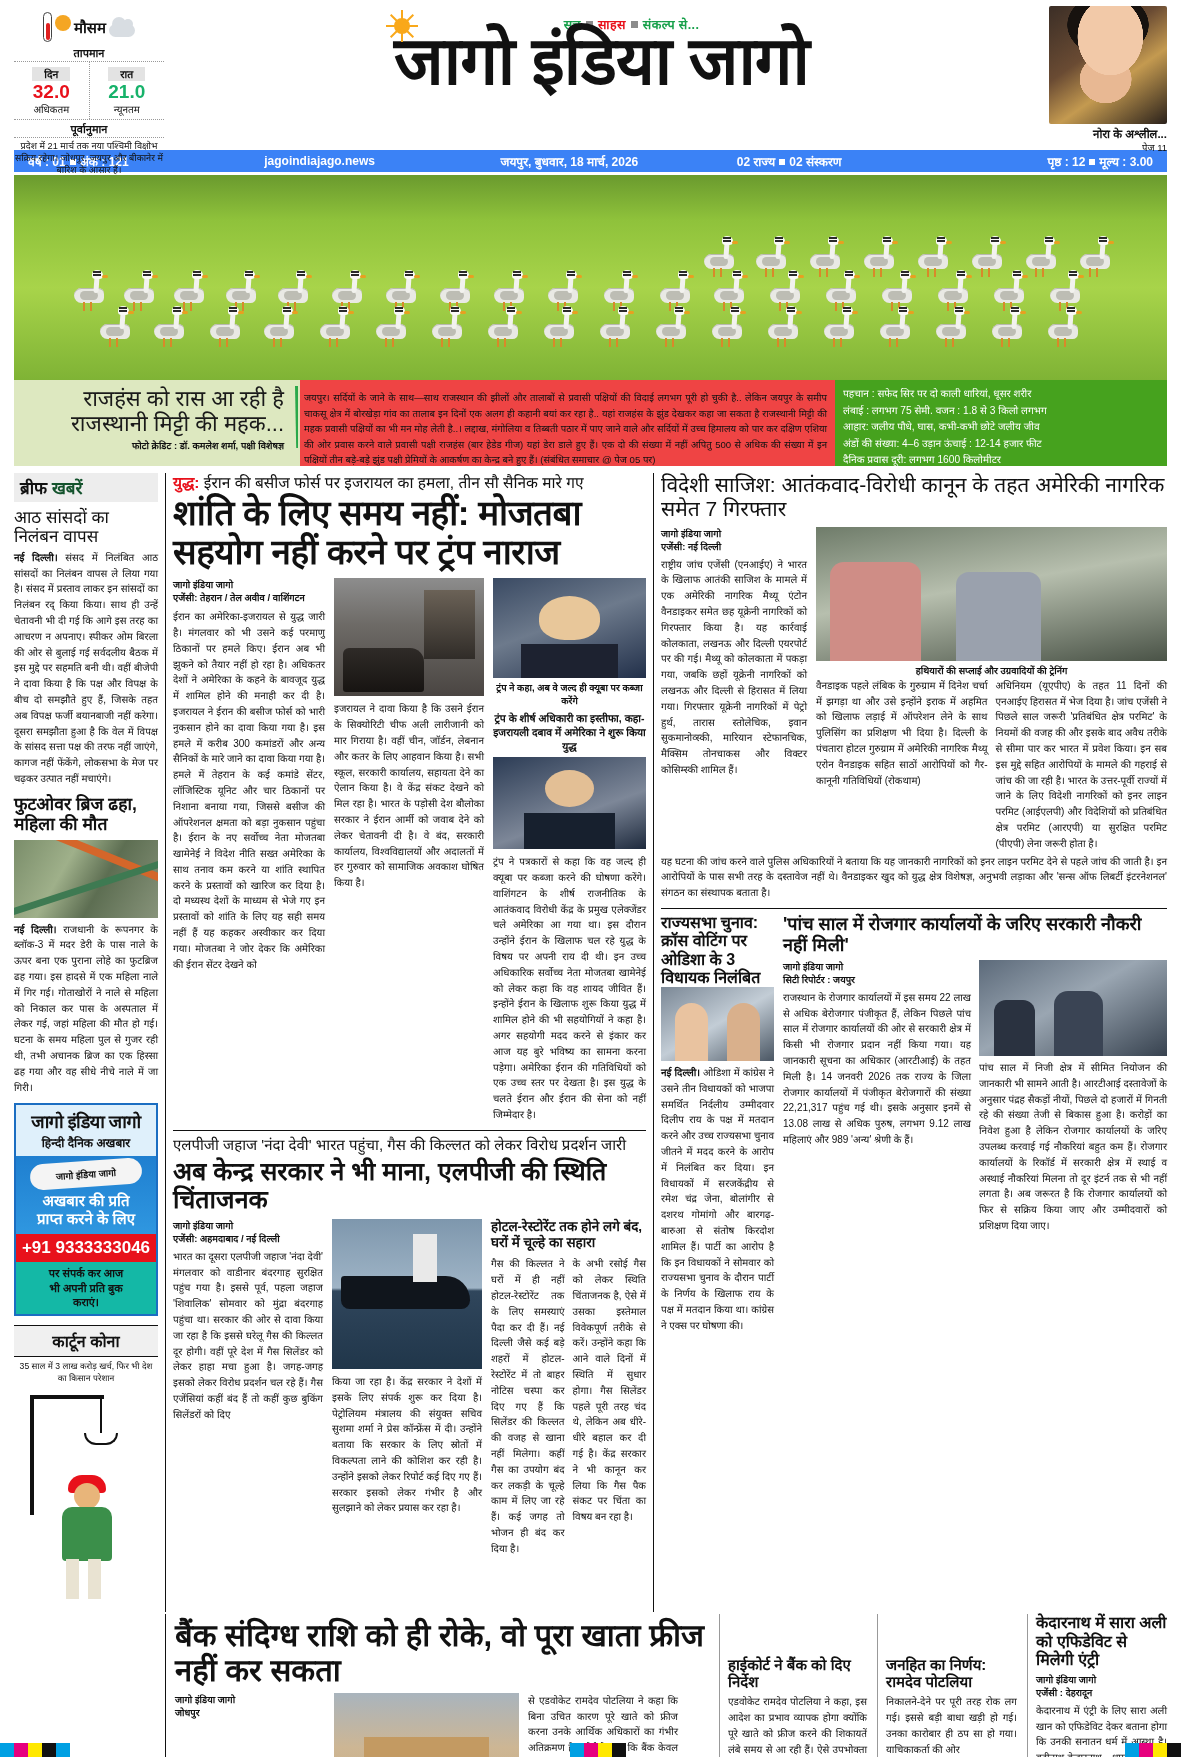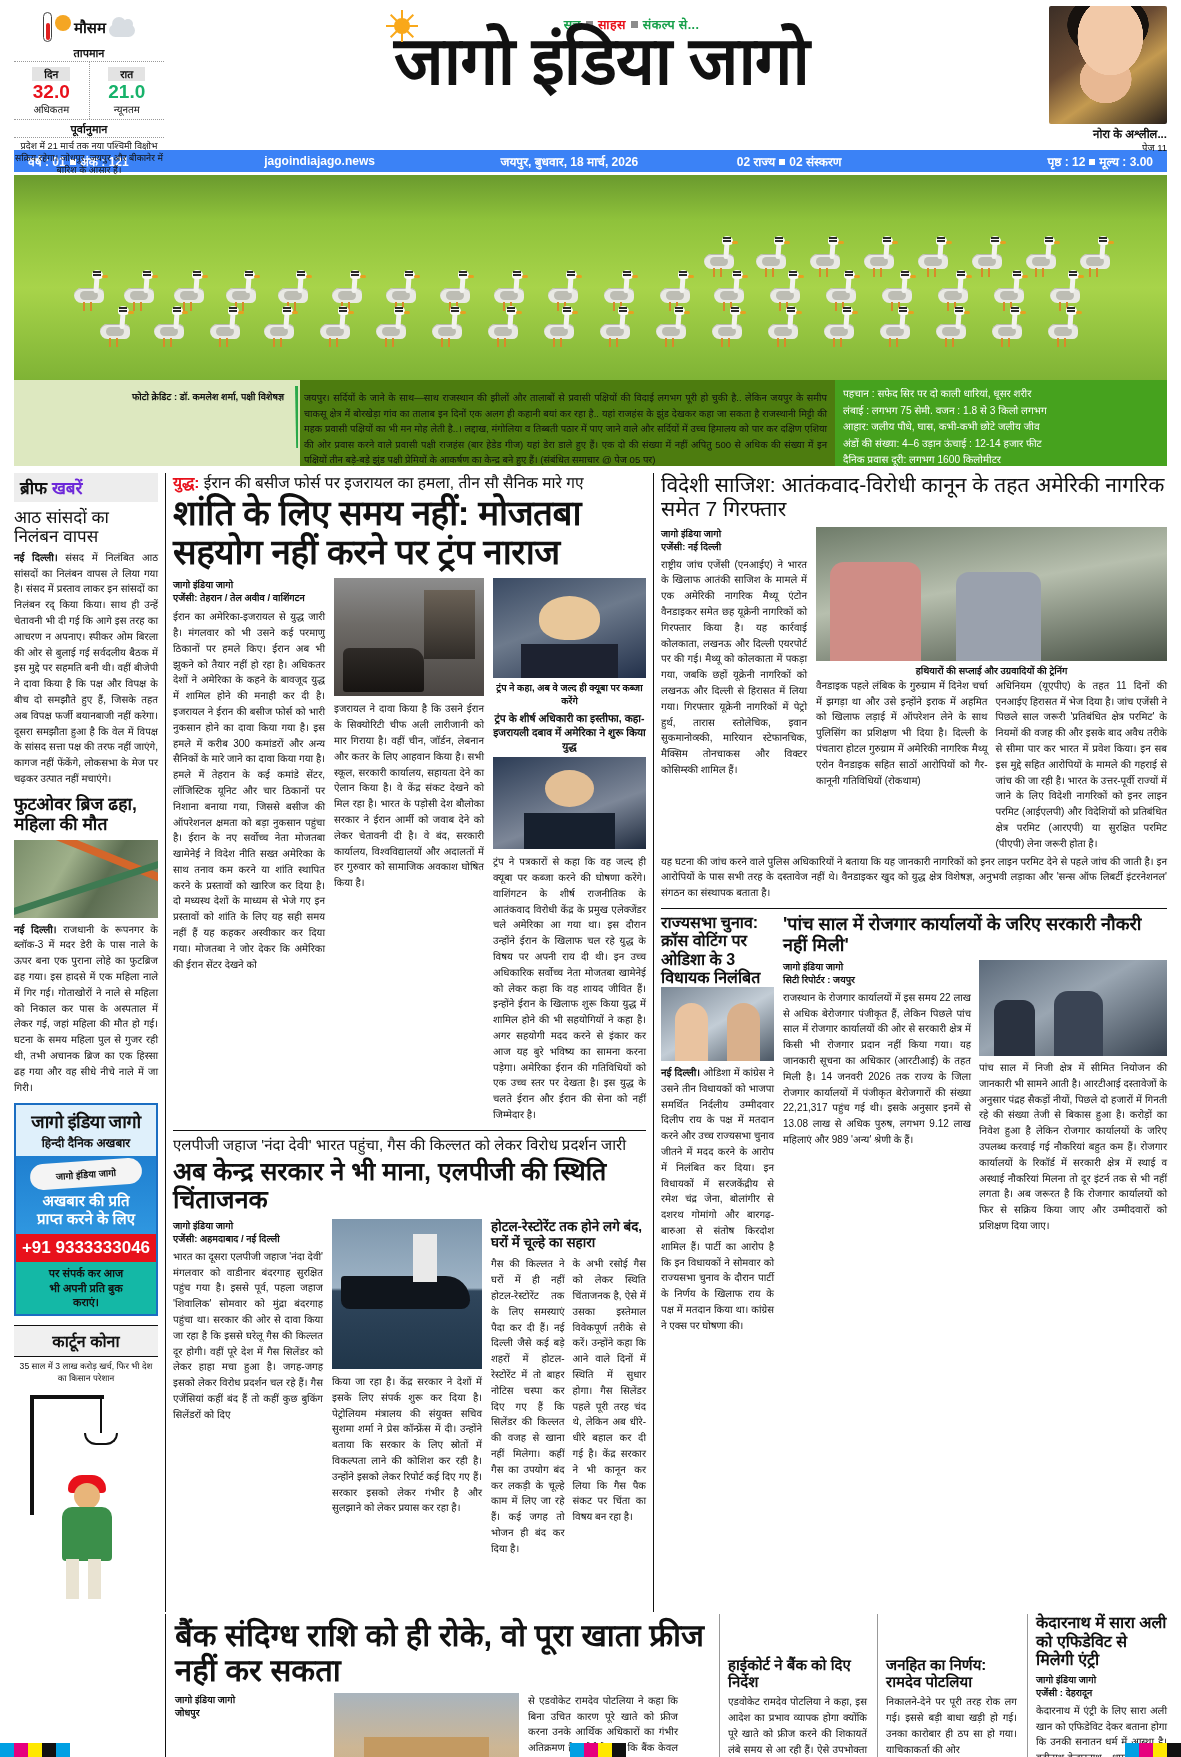--- a/index.html
+++ b/index.html
@@ -79,33 +79,33 @@
   .goose .l1{ left:9px;} .goose .l2{ left:16px;}
 
   
   .capband { display:flex; height:86px; margin-top:0; }
   .cap-left { width:280px; background:#dde8c0; padding:7px 10px 0 6px; position:relative;}
   .cap-left h2 { font-size:22px; font-weight:normal; line-height:1.12; text-align:right; color:#1a1a1a;}
   .cap-left .credit { font-size:9.5px; font-weight:bold; text-align:right; margin-top:3px;}
   .cap-divider { width:6px; background:#dde8c0; position:relative;}
   .cap-divider:after{ content:""; position:absolute; left:1px; top:6px; bottom:18px; width:3px; background:#2aa84a;
       clip-path: polygon(0 0,100% 0,100% 100%,40% 100%); }
-  .cap-mid { flex:1; background:#4d7c0f; padding:10px 8px 0 4px; font-size:9.6px; line-height:1.62; text-align:justify;}
+  .cap-mid { flex:1; background:#ef4444; padding:10px 8px 0 4px; font-size:9.6px; line-height:1.62; text-align:justify;}
   .cap-right { width:332px; background:#46a21e; color:#fff; padding:6px 8px; }
   .cap-right .ln { font-size:10.2px; line-height:1.62; white-space:nowrap;}
 
   
   .grid { display:flex; margin-top:7px; gap:0; }
   .col { padding:0 7px; }
   .c1 { width:152px; border-right:1.5px solid #111; padding-left:0;}
   .c2 { width:488px; border-right:1.5px solid #111;}
   .c3 { flex:1; padding-right:0;}
 
   .brief-hdr { background:#ededed; padding:3px 6px; font-size:17px; font-weight:bold; margin-bottom:5px;}
-  .brief-hdr .r{ color:#6d28d9; }
+  .brief-hdr .r{ color:#14532d; }
   h3.sh { font-size:17px; font-weight:normal; line-height:1.14; margin:6px 0 3px;}
   h3.shb { font-size:17.5px; font-weight:bold; line-height:1.14; margin:8px 0 3px;}
   p.bt { font-size:10px; line-height:1.58; text-align:justify; }
   p.bt b { font-weight:bold; }
   .thumb-bridge{ height:78px; margin:5px 0 4px;
      background:linear-gradient(120deg,#7a8d6a,#9fb08a 35%,#5d6e52 60%,#87937a);
      position:relative; overflow:hidden;}
   .thumb-bridge:before{content:"";position:absolute;left:-10%;top:10%;width:130%;height:8px;background:#d4662a;transform:rotate(22deg);}
   .thumb-bridge:after{content:"";position:absolute;left:-10%;top:55%;width:130%;height:7px;background:#3e7a52;transform:rotate(-18deg);}
 
@@ -745,20 +745,23 @@
           <span class="bar2"></span>
           <span class="beak"></span>
           <span class="leg leg1 l1"></span>
           <span class="leg leg2 l2"></span>
         </span>
       </div>
   </div>
 
   <div class="capband">
     <div class="cap-left">
+      <h2>
+        <span>राजहंस को रास आ रही है</span><br><span>राजस्थानी मिट्टी की महक...</span>
+      </h2>
       <div class="credit">फोटो क्रेडिट : डॉ. कमलेश शर्मा, पक्षी विशेषज्ञ</div>
     </div>
     <div class="cap-divider"></div>
     <div class="cap-mid">जयपुर। सर्दियों के जाने के साथ—साथ राजस्थान की झीलों और तालाबों से प्रवासी पक्षियों की विदाई लगभग पूरी हो चुकी है.. लेकिन जयपुर के समीप चाकसू क्षेत्र में बोरखेड़ा गांव का तालाब इन दिनों एक अलग ही कहानी बयां कर रहा है.. यहां राजहंस के झुंड देखकर कहा जा सकता है राजस्थानी मिट्टी की महक प्रवासी पक्षियों का भी मन मोह लेती है..। लद्दाख, मंगोलिया व तिब्बती पठार में पाए जाने वाले और सर्दियों में उच्च हिमालय को पार कर दक्षिण एशिया की ओर प्रवास करने वाले प्रवासी पक्षी राजहंस (बार हेडेड गीज) यहां डेरा डाले हुए हैं। एक दो की संख्या में नहीं अपितु 500 से अधिक की संख्या में इन पक्षियों तीन बड़े-बड़े झुंड पक्षी प्रेमियों के आकर्षण का केन्द्र बने हुए हैं।  (संबंधित समाचार @ पेज 05 पर)</div>
     <div class="cap-right">
       <div class="ln">पहचान : सफेद सिर पर दो काली धारियां, धूसर शरीर</div>
       <div class="ln">लंबाई : लगभग 75 सेमी.  वजन : 1.8 से 3 किलो लगभग</div>
       <div class="ln">आहार: जलीय पौधे, घास, कभी-कभी छोटे जलीय जीव</div>
       <div class="ln">अंडों की संख्या: 4–6 उड़ान ऊंचाई : 12-14 हजार फीट</div>
       <div class="ln">दैनिक प्रवास दूरी:  लगभग 1600 किलोमीटर</div>

